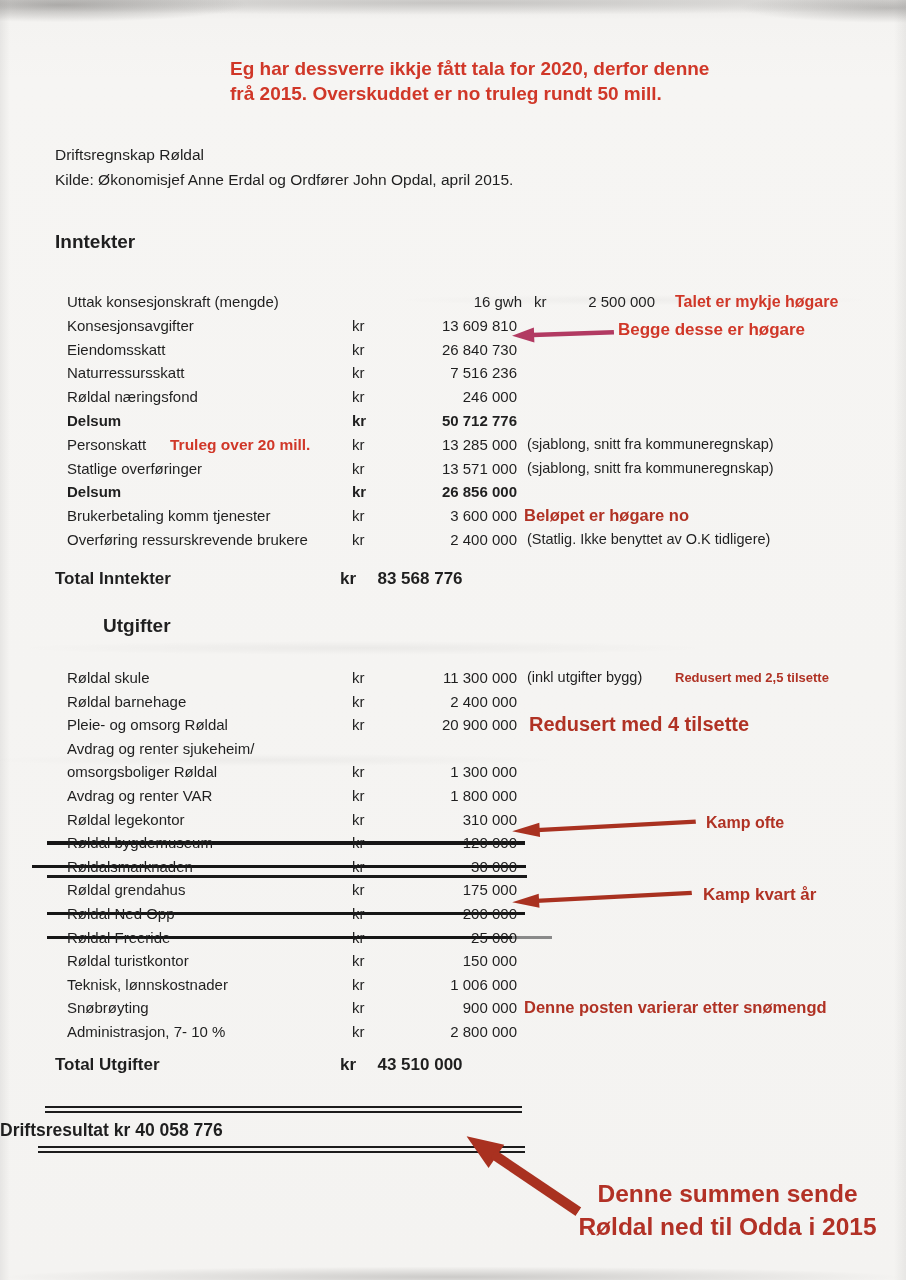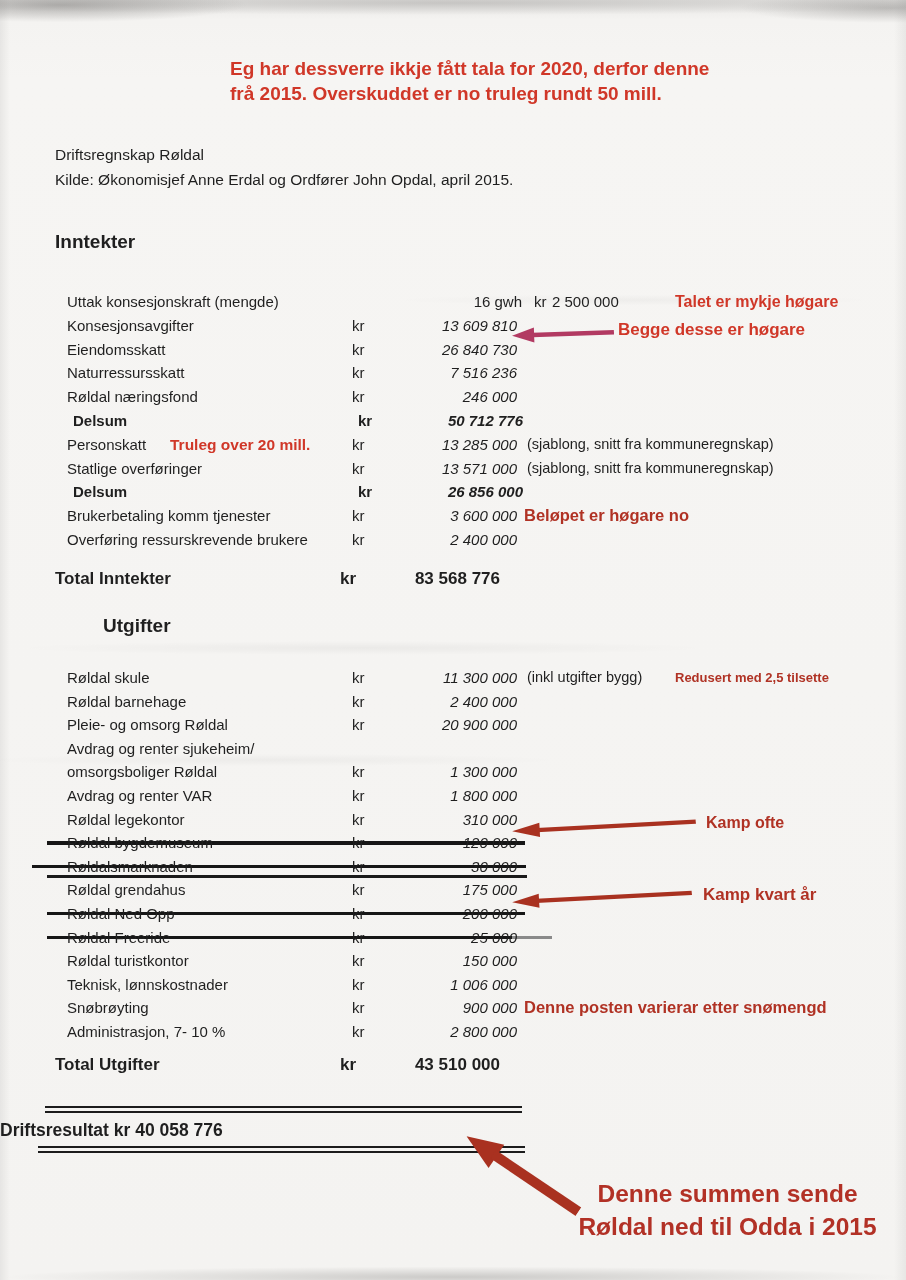--- a/index.html
+++ b/index.html
@@ -26,44 +26,44 @@
   .intro{left:230px;top:56px;width:545px;font-size:19px;line-height:25px;}
   
   .dochead{left:55px;top:142px;font-size:15.5px;line-height:25px;}
   
   .h2{left:55px;font-size:19px;font-weight:bold;}
   
   .rows{left:0;width:906px;padding-left:12px;}
   .row{position:relative;width:906px;height:23.8px;line-height:23.8px;font-size:15px;}
   .rows-exp .row{height:23.6px;line-height:23.6px;}
   .row span{position:absolute;white-space:nowrap;}
-  .row.bold .c-label,.row.bold .c-unit,.row.bold .c-val{font-weight:bold;margin-left:6px;}
+  .row.bold .c-label,.row.bold .c-unit,.row.bold .c-val{font-weight:bold;}
   .c-label{left:55px;}
   .c-redinline{left:158px;font-size:15.5px;}
   .c-unit{left:340px;}
-  .c-val{left:345px;width:160px;text-align:right;font-style:italic;}
+  .c-val{left:345px;width:160px;text-align:right;}
   .c-note{left:515px;font-size:14.5px;}
   .c-qty{left:400px;width:110px;text-align:right;}
   .c-unit2{left:522px;}
-  .c-val2{left:540px;width:103px;}
+  .c-val2{left:540px;width:103px;text-align:right;}
   .c-rednote{left:512px;font-size:16.5px;}
   .c-redfar{left:663px;font-size:16px;}
   .c-redsmall{left:663px;font-size:13px;}
   .c-redbig{left:517px;font-size:20px;}
   
   .struck::before{content:'';position:absolute;left:35px;width:478px;top:10px;height:3.5px;background:#161616;}
   .struck2::before{left:20px;width:494px;}
   .struck2::after{content:'';position:absolute;left:35px;width:480px;top:20.5px;height:2.5px;background:#1a1a1a;}
   .struckL::before{width:505px;background:linear-gradient(90deg,#161616 0 92%,#8a8a8a 92%);}
   
   .total-row{height:30px;line-height:30px;font-size:17px;font-weight:bold;width:906px;}
   .total-row span{position:absolute;white-space:nowrap;}
   .t-label{left:55px;}
   .t-unit{left:340px;}
-  .t-val{left:340px;width:160px;text-align:right;}
+  .t-val{left:340px;width:160px;text-align:center;}
   
   .dblrule{height:7px;}
   .dblrule::before,.dblrule::after{content:'';display:block;height:1.8px;background:#1c1c1c;margin-bottom:3px;}
   .dblrule-b::before,.dblrule-b::after{height:2.2px;}
   .result-row{height:36px;line-height:36px;font-size:17.5px;font-weight:bold;width:906px;}
   
   .co-begge{left:618px;top:320px;font-size:17px;}
   .co-kamp-ofte{left:706px;top:814px;font-size:16px;}
   .co-kamp-kvart{left:703px;top:885px;font-size:17px;}
   .co-bottom{left:545px;top:1177px;width:365px;text-align:center;font-size:24.5px;line-height:33px;color:#b23126;font-weight:bold;}
@@ -139,20 +139,21 @@
       <div class="row">
         <span class="c-label">Brukerbetaling komm tjenester</span>
         <span class="c-unit">kr</span>
         <span class="c-val">3 600 000</span>
         <span class="c-rednote red-dark">Beløpet er høgare no</span>
       </div>
       <div class="row">
         <span class="c-label">Overføring ressurskrevende brukere</span>
         <span class="c-unit">kr</span>
         <span class="c-val">2 400 000</span>
+        <span class="c-note">(Statlig. Ikke benyttet av O.K tidligere)</span>
       </div>
     </div>
   <div class="abs total-row" style="top:564px;">
     <span class="t-label">Total Inntekter</span>
     <span class="t-unit">kr</span>
     <span class="t-val">83 568 776</span>
   </div>
 
   <div class="abs h2" style="top:615px;margin-left:48px;">Utgifter</div>
   <div class="abs rows rows-exp" style="top:666px;" id="expense-rows">
@@ -165,20 +166,21 @@
       </div>
       <div class="row">
         <span class="c-label">Røldal barnehage</span>
         <span class="c-unit">kr</span>
         <span class="c-val">2 400 000</span>
       </div>
       <div class="row">
         <span class="c-label">Pleie- og omsorg Røldal</span>
         <span class="c-unit">kr</span>
         <span class="c-val">20 900 000</span>
+        <span class="c-redbig red-dark">Redusert med 4 tilsette</span>
       </div>
       <div class="row">
         <span class="c-label">Avdrag og renter sjukeheim/</span>
       </div>
       <div class="row">
         <span class="c-label">omsorgsboliger Røldal</span>
         <span class="c-unit">kr</span>
         <span class="c-val">1 300 000</span>
       </div>
       <div class="row">

